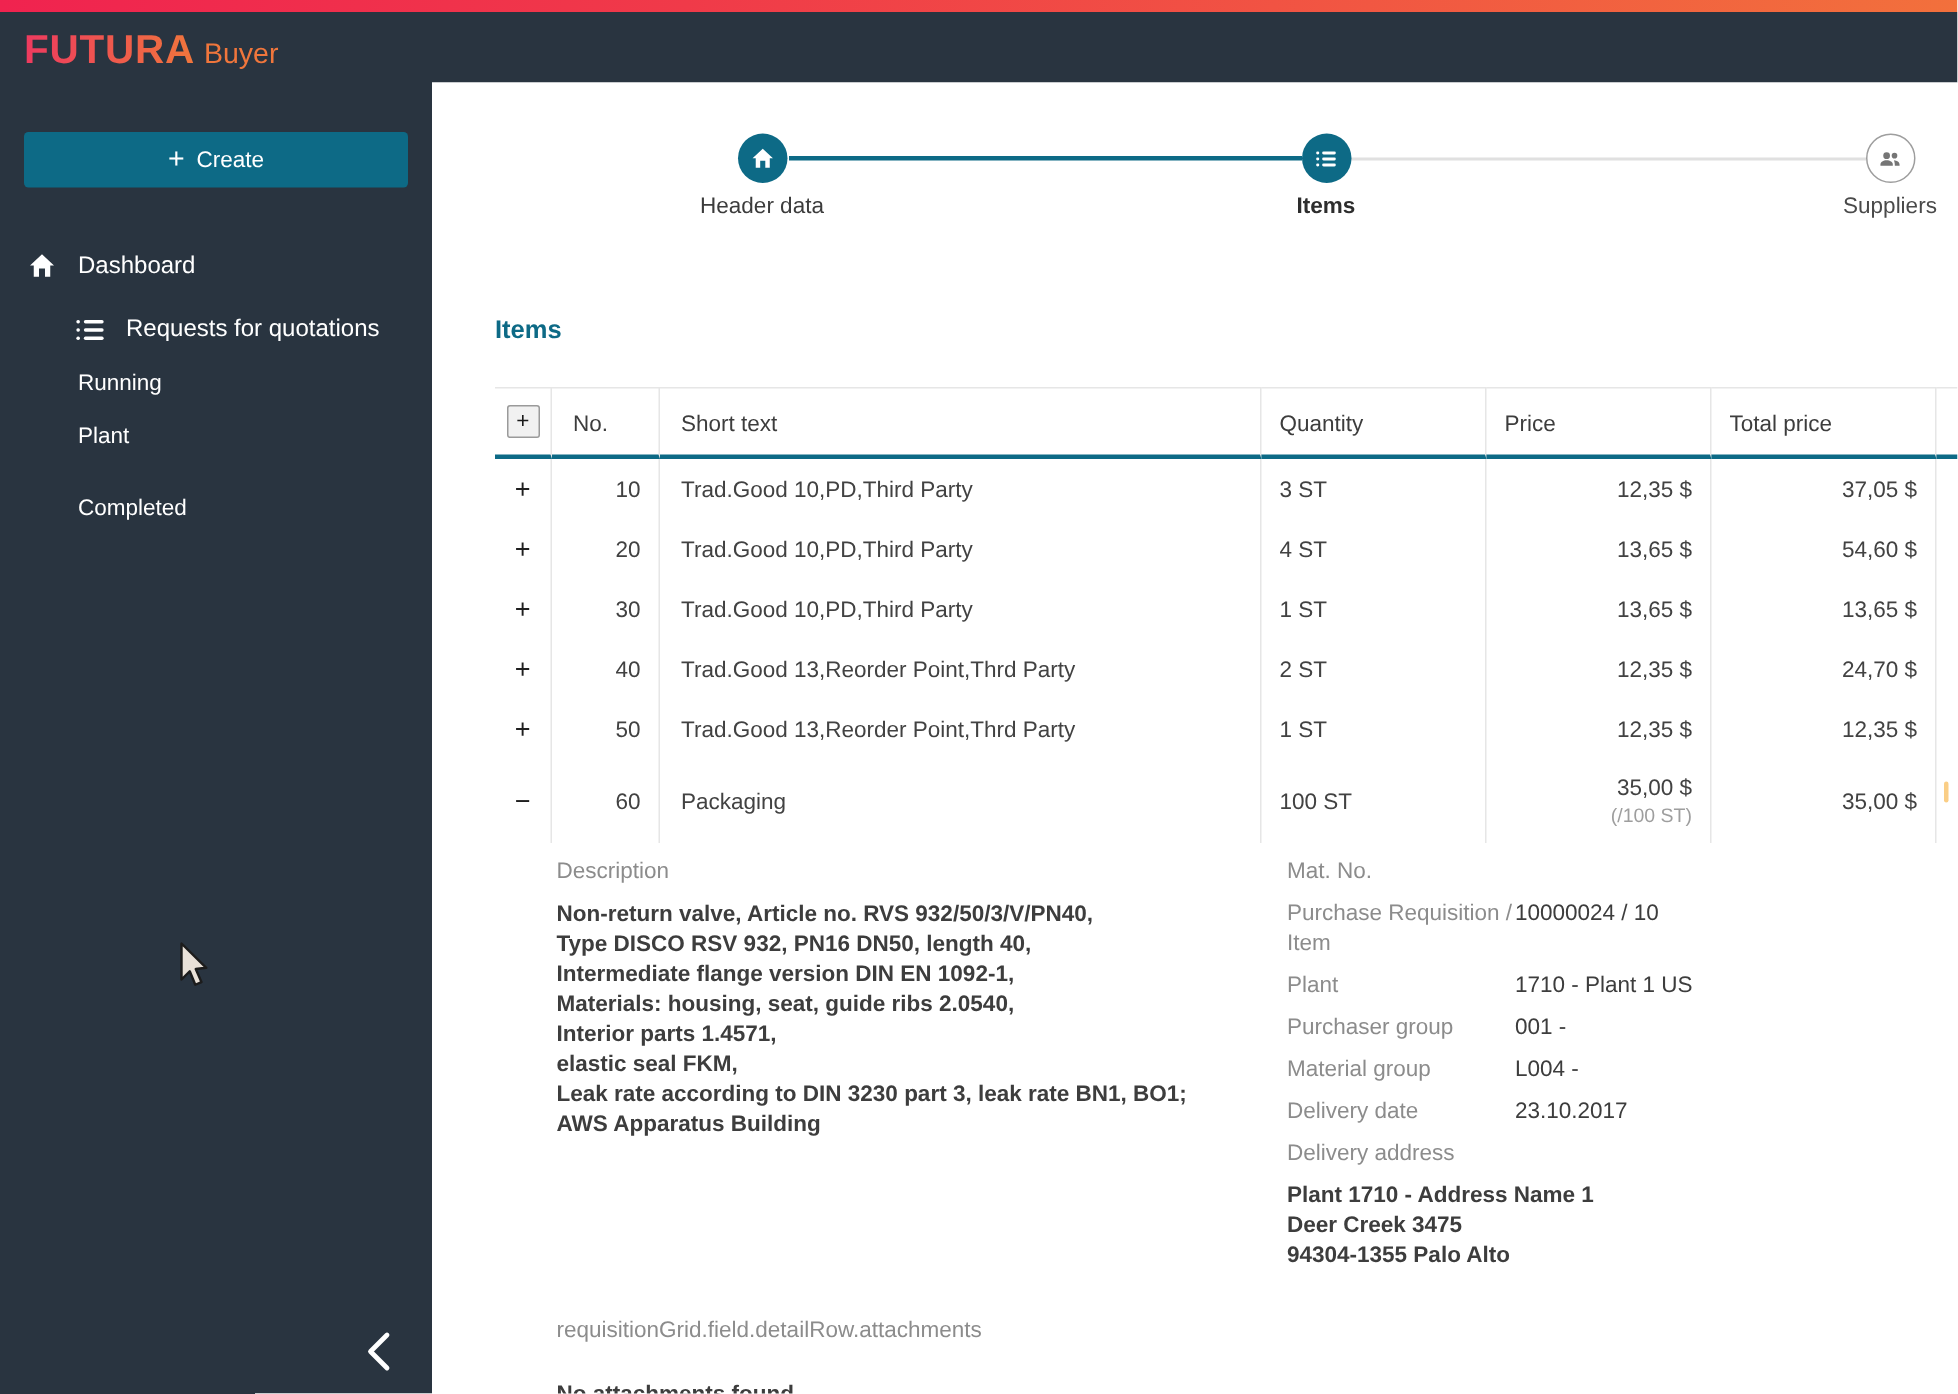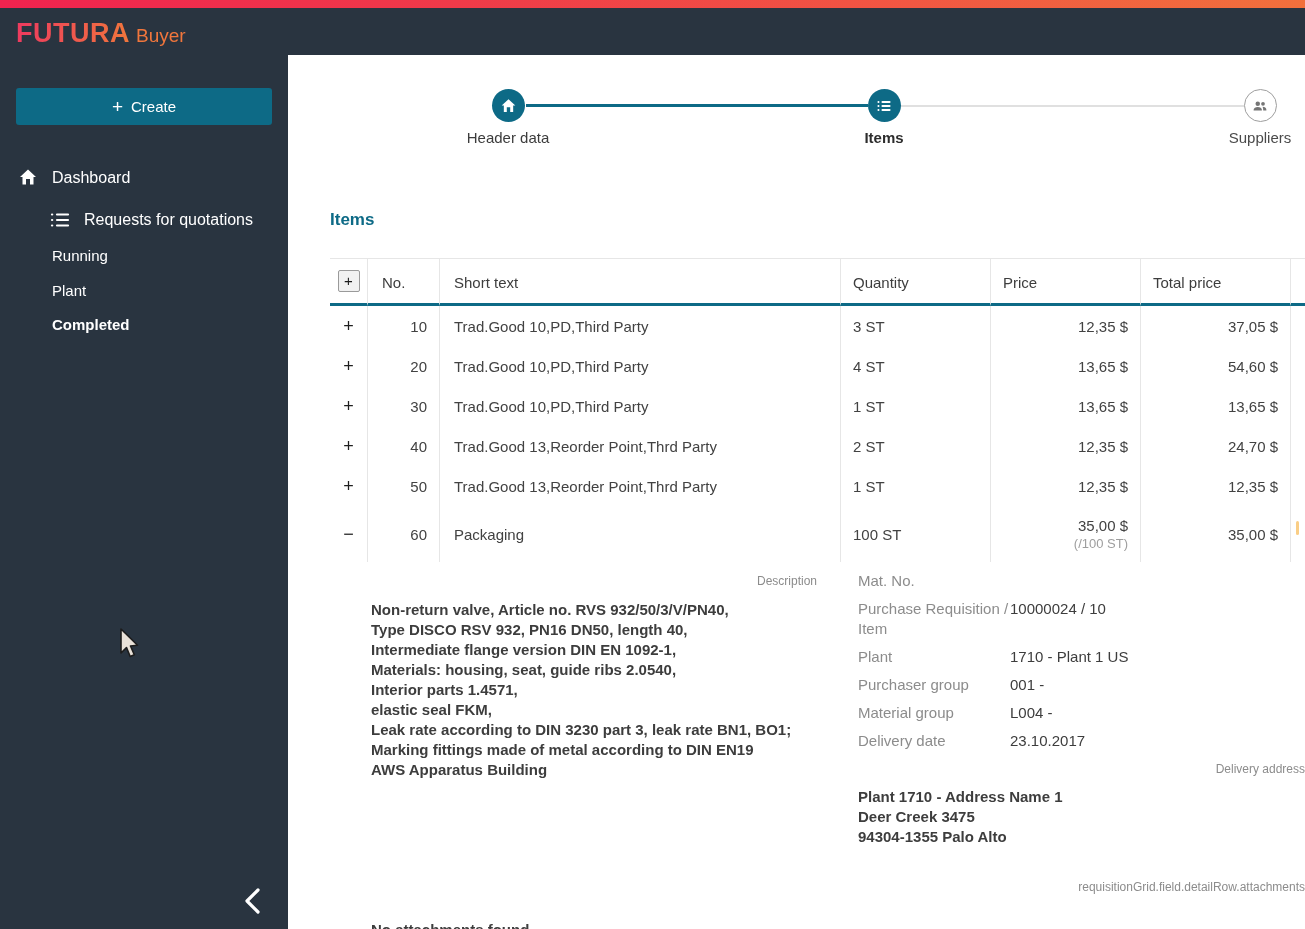--- a/index.html
+++ b/index.html
@@ -61,21 +61,21 @@
   .expander{justify-content:center;font-size:18px;color:#1f1f1f;cursor:pointer;}
   .al{padding-left:14px;}
   .ar{justify-content:flex-end;padding-right:12px;}
   .aq{padding-left:12px;}
   .pr-stack{flex-direction:column;justify-content:center;align-items:flex-end;padding-right:12px;}
   .pr-note{font-size:13px;color:#9e9e9e;margin-top:2px;}
   
   .detail{display:flex;padding-top:9px;}
   .d-left{margin-left:41px;width:446px;}
   .d-right{margin-left:41px;width:447px;}
-  .d-label{font-size:12px;color:#8c8c8c;line-height:20px;text-align:right;}
+  .d-label{font-size:15px;color:#8c8c8c;line-height:20px;}
   .d-desc-lines{margin-top:9px;}
   .d-desc-lines div{font-size:15px;font-weight:bold;color:#3d3d3d;line-height:20px;}
   .fieldrow{display:flex;margin-bottom:8px;}
   .fieldrow .f-label{width:152px;flex:0 0 auto;font-size:15px;color:#8c8c8c;line-height:20px;}
   .fieldrow .f-value{font-size:15px;font-weight:normal;color:#3d3d3d;line-height:20px;}
   .addr-lines{margin-top:8px;}
   .addr-lines div{font-size:15px;font-weight:bold;color:#3d3d3d;line-height:20px;}
   .attachments{margin-left:41px;margin-top:30px;}
   .attach-empty{margin-top:24px;font-size:15px;font-weight:bold;color:#3d3d3d;}
   
@@ -119,21 +119,21 @@
     </svg>
     <span>Requests for quotations</span>
   </div>
 
   <div class="nav-sub" style="top:232px;">
     <span>Running</span>
   </div>
   <div class="nav-sub" style="top:267px;">
     <span>Plant</span>
   </div>
-  <div class="nav-sub" style="top:301px;font-weight:bold;">
+  <div class="nav-sub" style="top:315px;">
     <span>Completed</span>
   </div>
 
   <div class="collapse-btn">
     <svg width="22" height="30" viewBox="0 0 22 30">
       <polyline points="16,4 5,15 16,26" fill="none" stroke="#ffffff" stroke-width="3.2" stroke-linecap="round" stroke-linejoin="round"></polyline>
     </svg>
   </div>
 </div>
 
@@ -255,21 +255,20 @@
       <div class="d-left">
         <div class="d-label">Description</div>
         <div class="d-desc-lines">
           <div>Non-return valve, Article no. RVS 932/50/3/V/PN40,</div>
           <div>Type DISCO RSV 932, PN16 DN50, length 40,</div>
           <div>Intermediate flange version DIN EN 1092-1,</div>
           <div>Materials: housing, seat, guide ribs 2.0540,</div>
           <div>Interior parts 1.4571,</div>
           <div>elastic seal FKM,</div>
           <div>Leak rate according to DIN 3230 part 3, leak rate BN1, BO1;</div>
-          <div>Marking fittings made of metal according to DIN EN19</div>
           <div>AWS Apparatus Building</div>
         </div>
       </div>
 
       <div class="d-right">
         <div class="fieldrow">
           <div class="f-label">Mat. No.</div>
           <div class="f-value"></div>
         </div>
         <div class="fieldrow">

